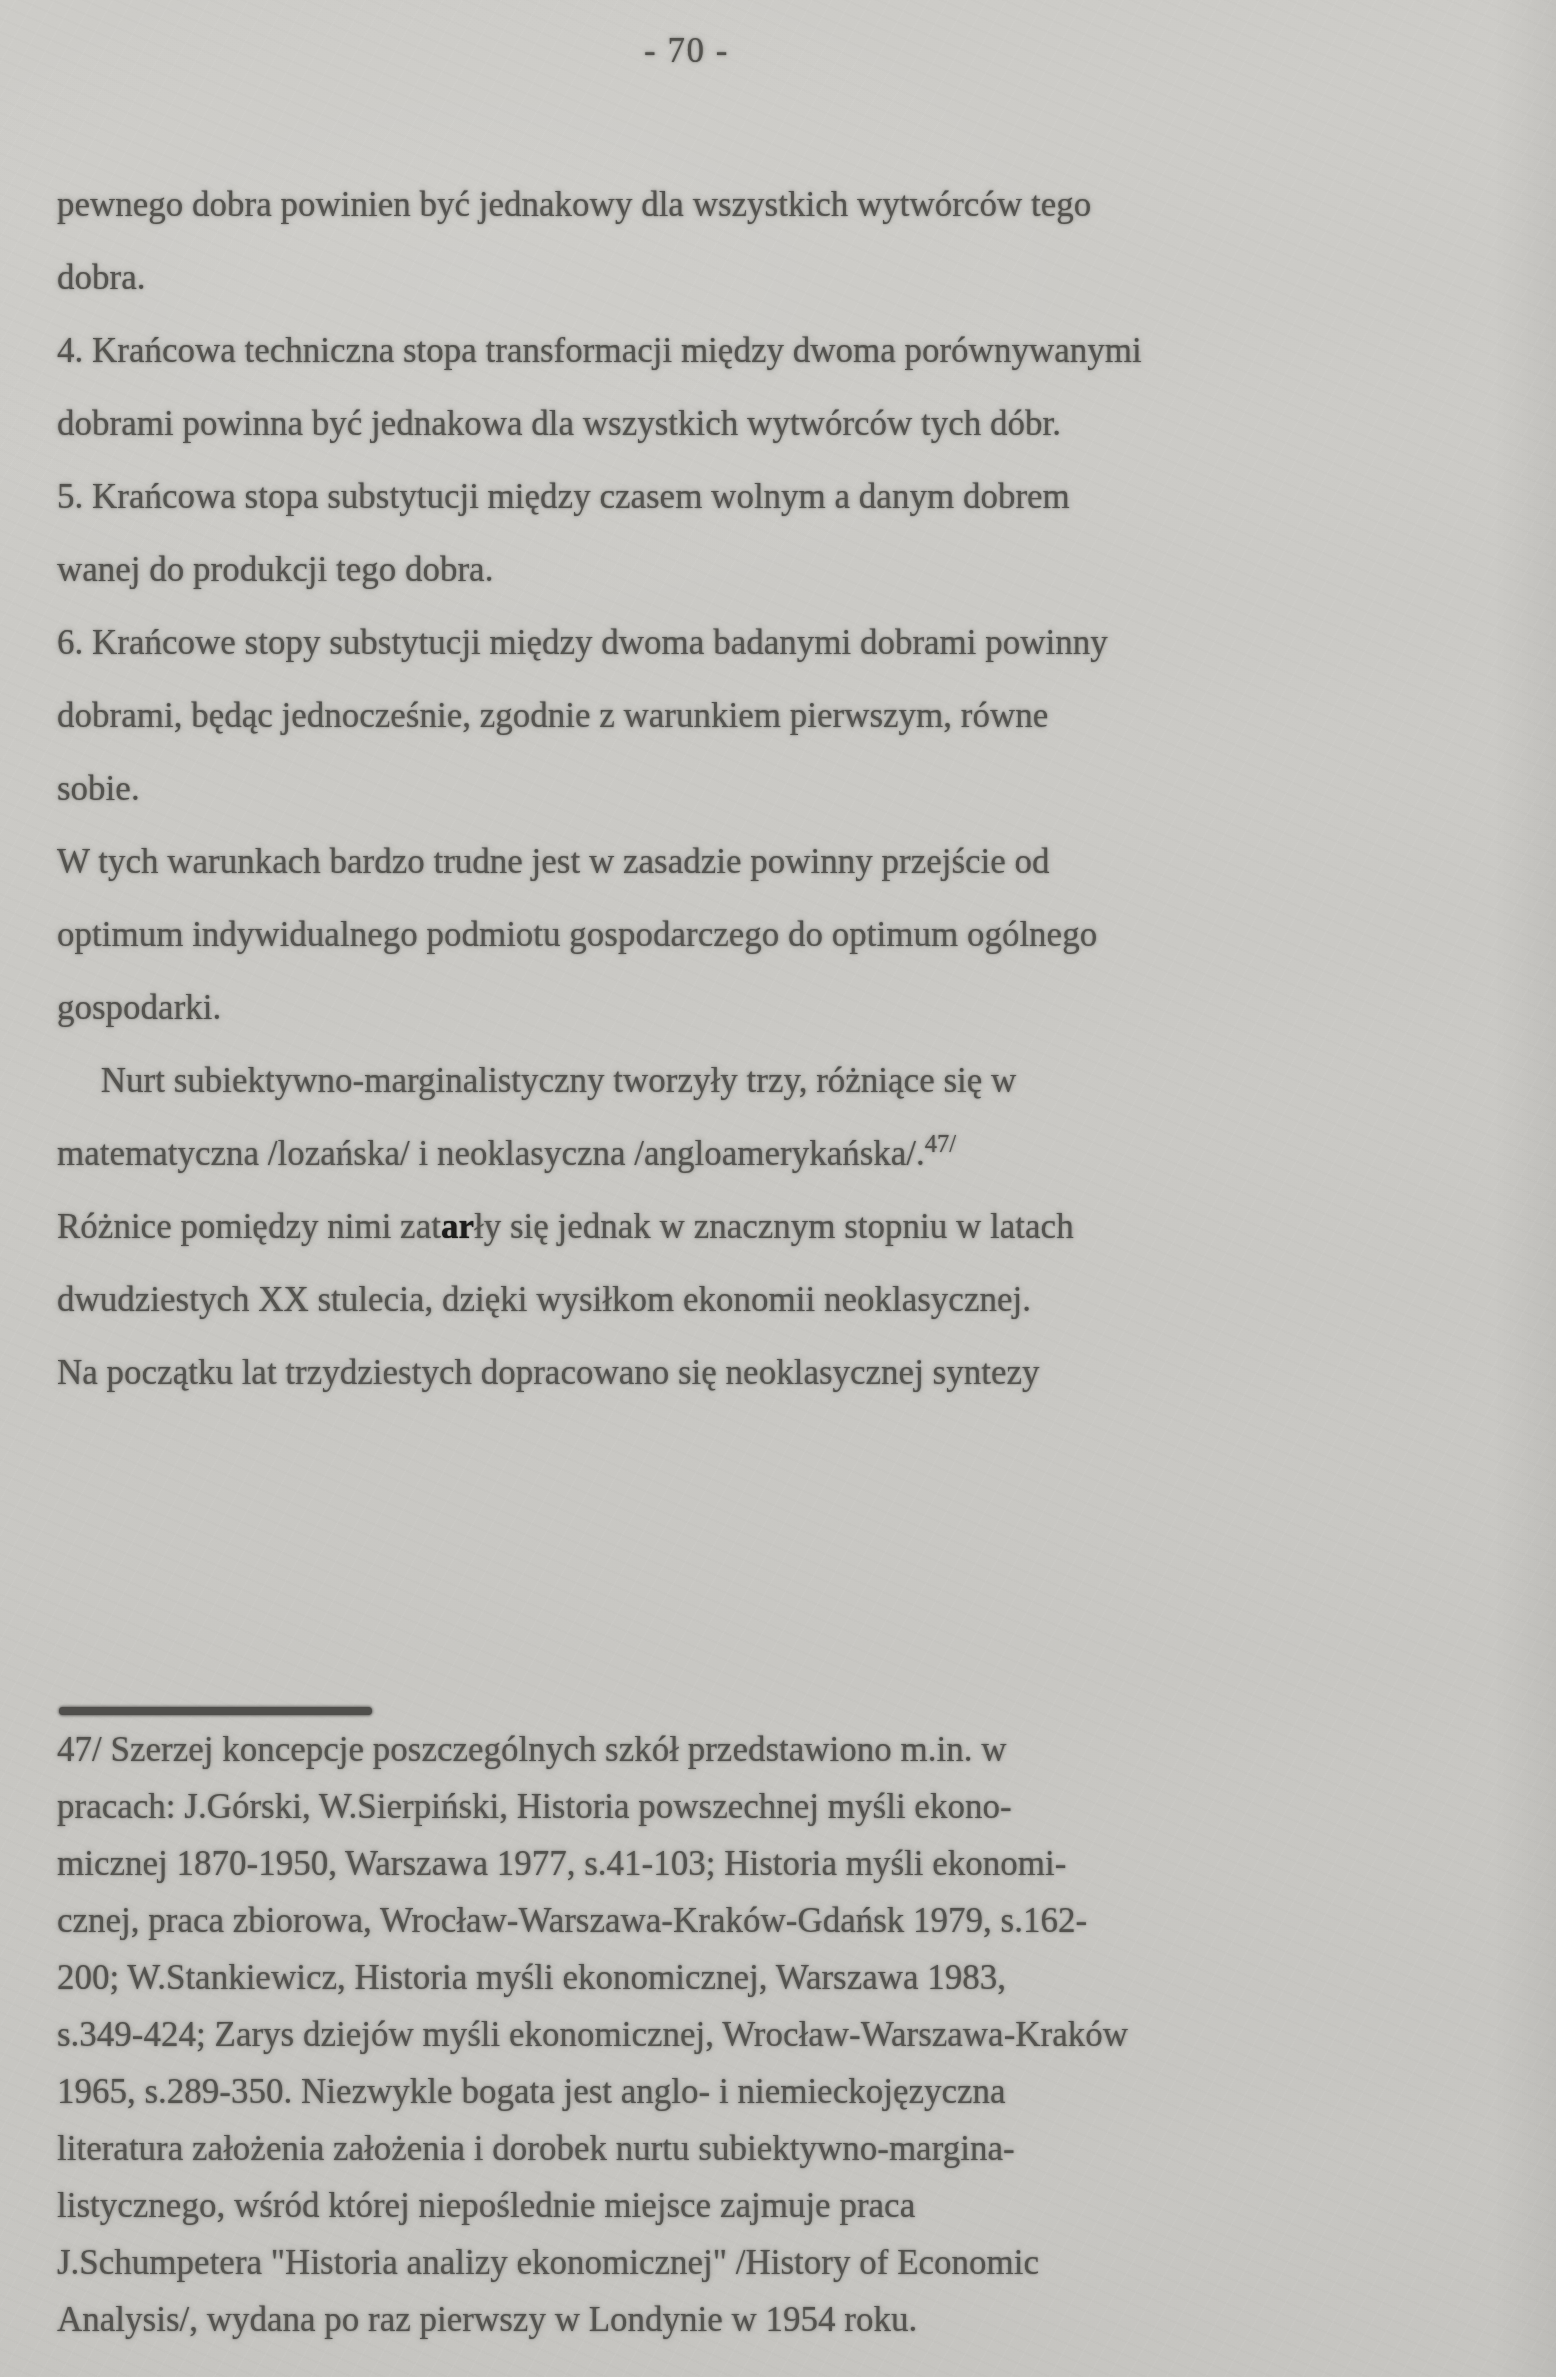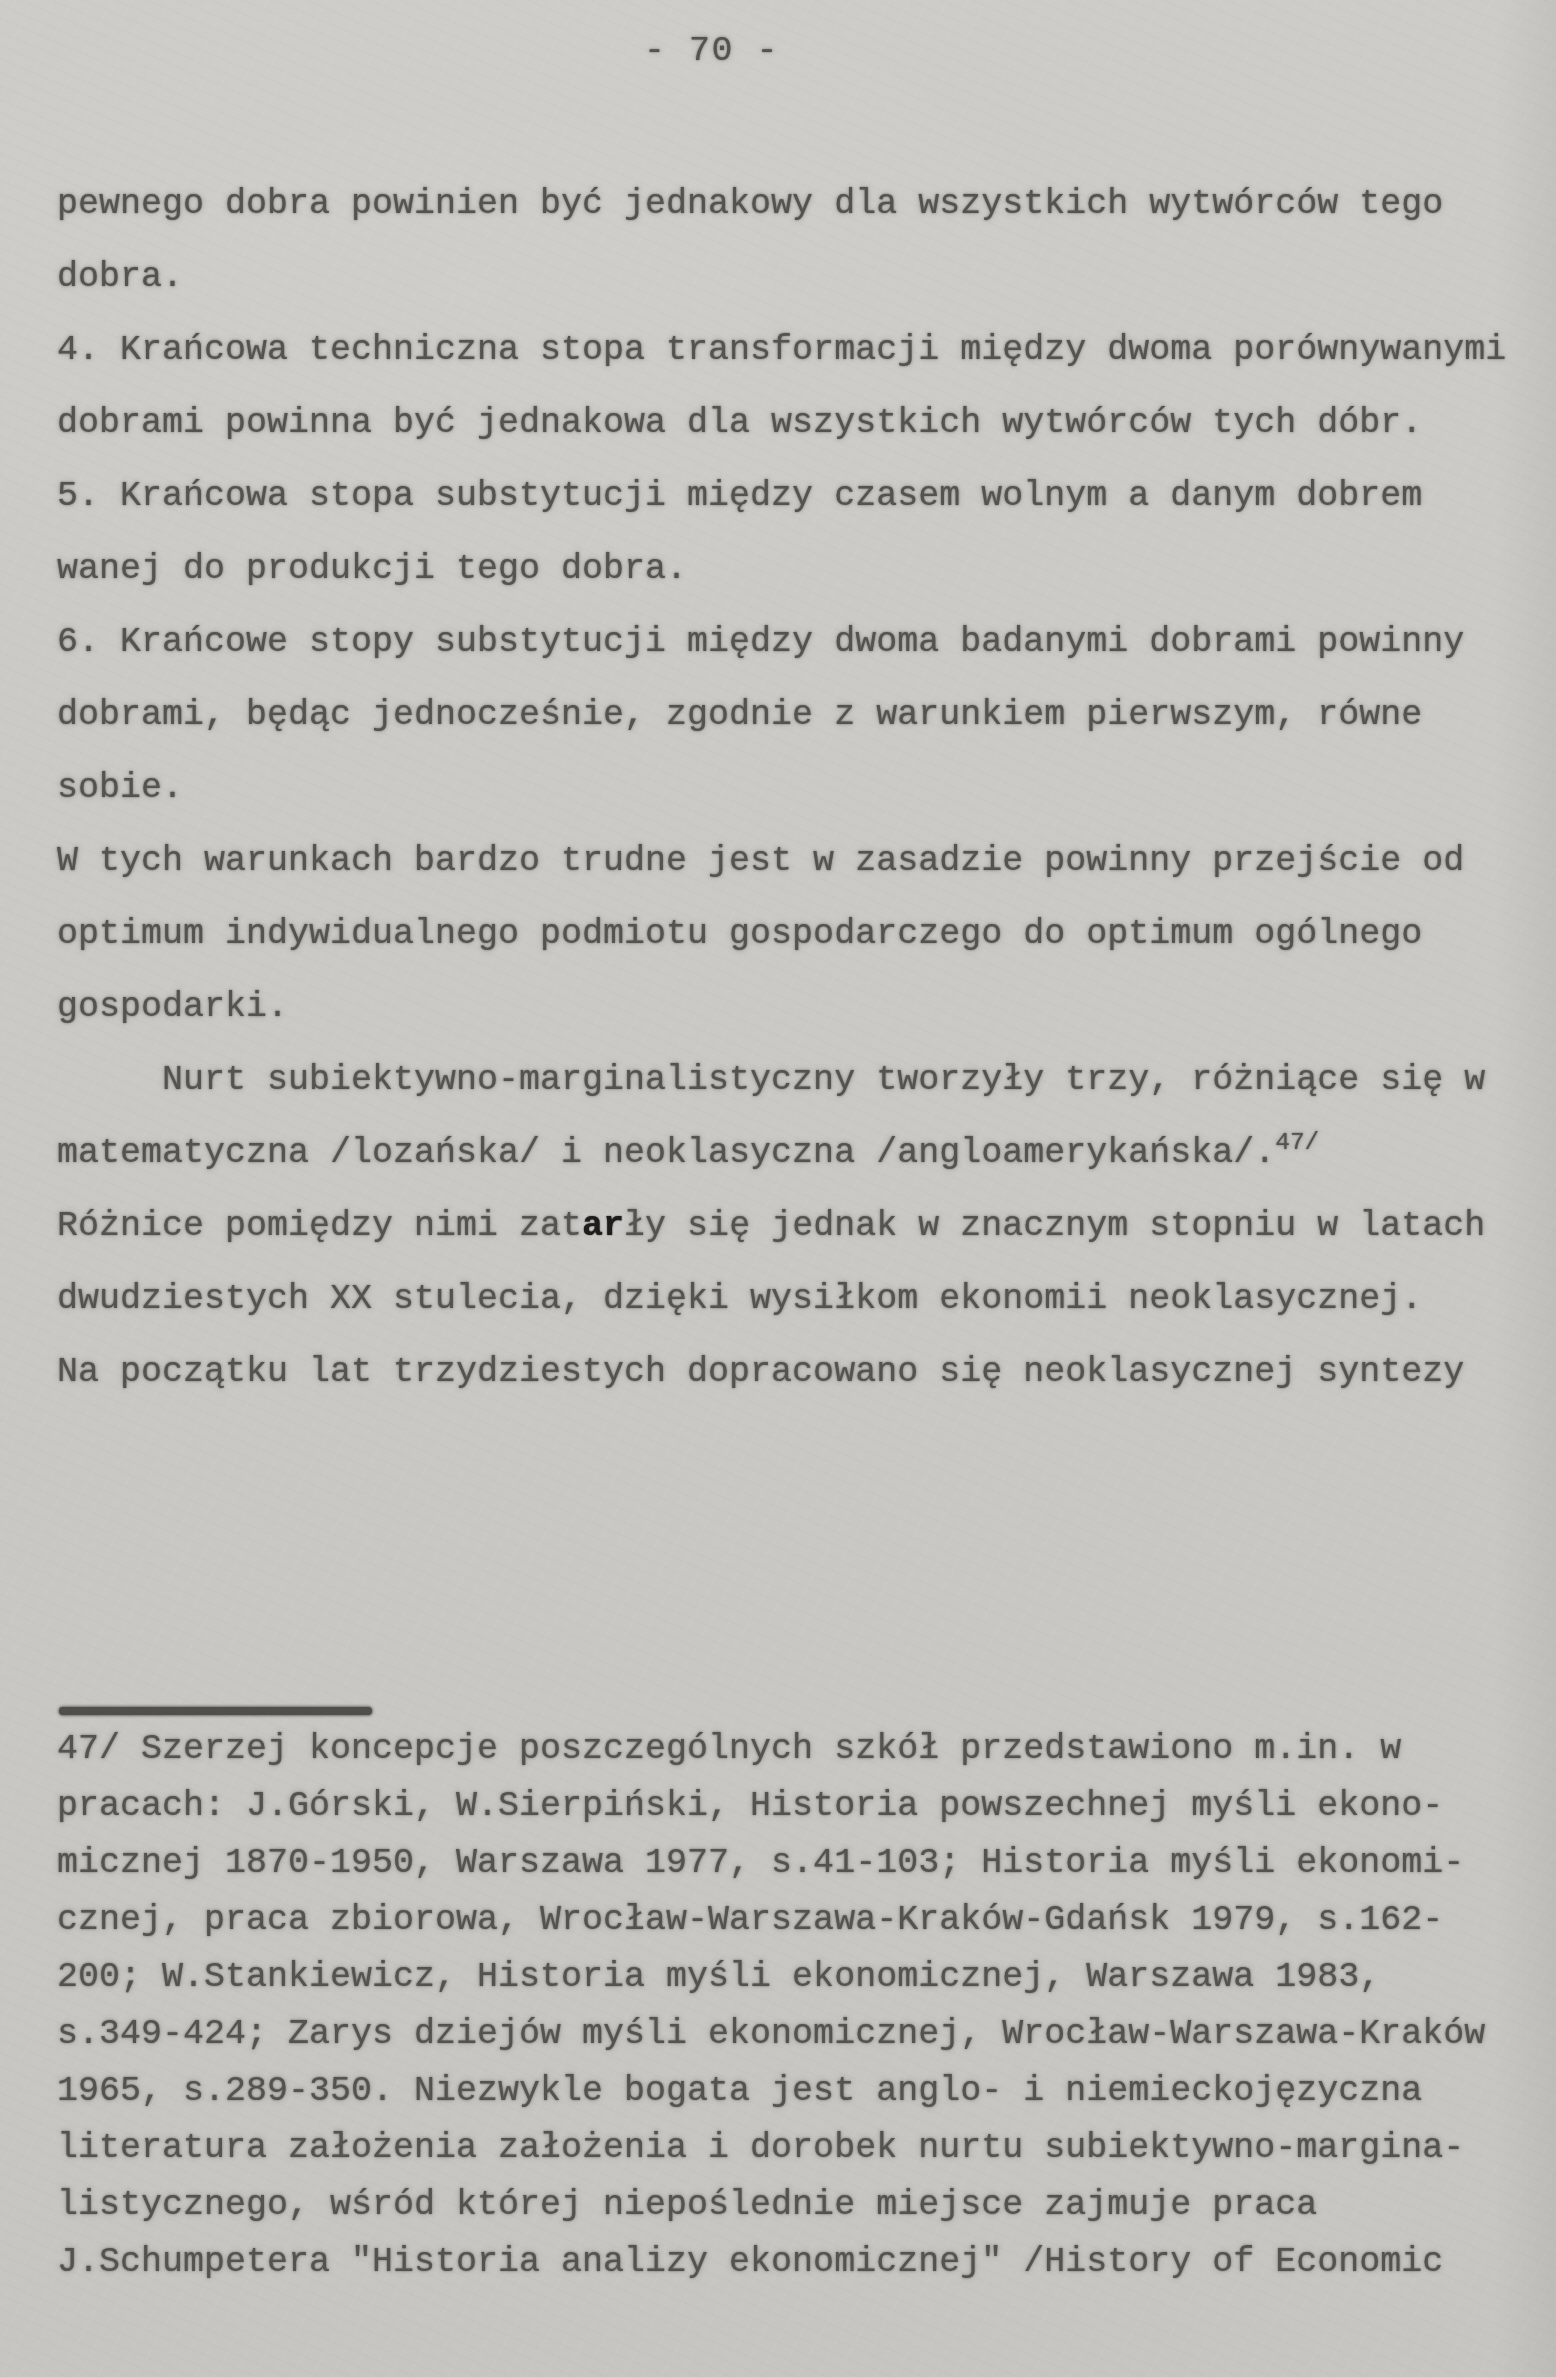--- a/index.html
+++ b/index.html
@@ -5,21 +5,21 @@
   html,body{margin:0;padding:0;background:#9a9996;}
   #page{
     position:relative;
     width:1556px;height:2377px;
     margin:0 auto;
     background:
       radial-gradient(ellipse 1171px 659px at 30% 12%, rgba(255,255,255,0.05), rgba(0,0,0,0) 60%),
       linear-gradient(to right, rgba(0,0,0,0) 96%, rgba(0,0,0,0.05) 100%),
       linear-gradient(178deg,#cdccc8 0%, #cac9c5 40%, #c6c5c1 100%);
     overflow:hidden;
-    font-family:Liberation Mono, monospace;
+    font-family:Liberation Serif, serif;
   }
   
   #page::before{
     content:"";position:absolute;inset:0;pointer-events:none;
     background:
       repeating-linear-gradient(23deg, rgba(120,120,115,0.025) 0 2.2px, rgba(0,0,0,0) 2.2px 12.4px),
       repeating-linear-gradient(-61deg, rgba(255,255,255,0.03) 0 1.5px, rgba(0,0,0,0) 1.5px 17px);
   }
   .ink{
     color:var(--ink,#54534f);
@@ -85,15 +85,16 @@
       <div class="line">47/ Szerzej koncepcje poszczególnych szkół przedstawiono m.in. w</div>
       <div class="line">pracach: J.Górski, W.Sierpiński, Historia powszechnej myśli ekono-</div>
       <div class="line">micznej 1870-1950, Warszawa 1977, s.41-103; Historia myśli ekonomi-</div>
       <div class="line">cznej, praca zbiorowa, Wrocław-Warszawa-Kraków-Gdańsk 1979, s.162-</div>
       <div class="line">200; W.Stankiewicz, Historia myśli ekonomicznej, Warszawa 1983,</div>
       <div class="line">s.349-424; Zarys dziejów myśli ekonomicznej, Wrocław-Warszawa-Kraków</div>
       <div class="line">1965, s.289-350. Niezwykle bogata jest anglo- i niemieckojęzyczna</div>
       <div class="line">literatura założenia założenia i dorobek nurtu subiektywno-margina-</div>
       <div class="line">listycznego, wśród której niepoślednie miejsce zajmuje praca</div>
       <div class="line">J.Schumpetera "Historia analizy ekonomicznej" /History of Economic</div>
+      <div class="line">Analysis/, wydana po raz pierwszy w Londynie w 1954 roku.</div>
     </div>
 </div>
 
 
 </body></html>

